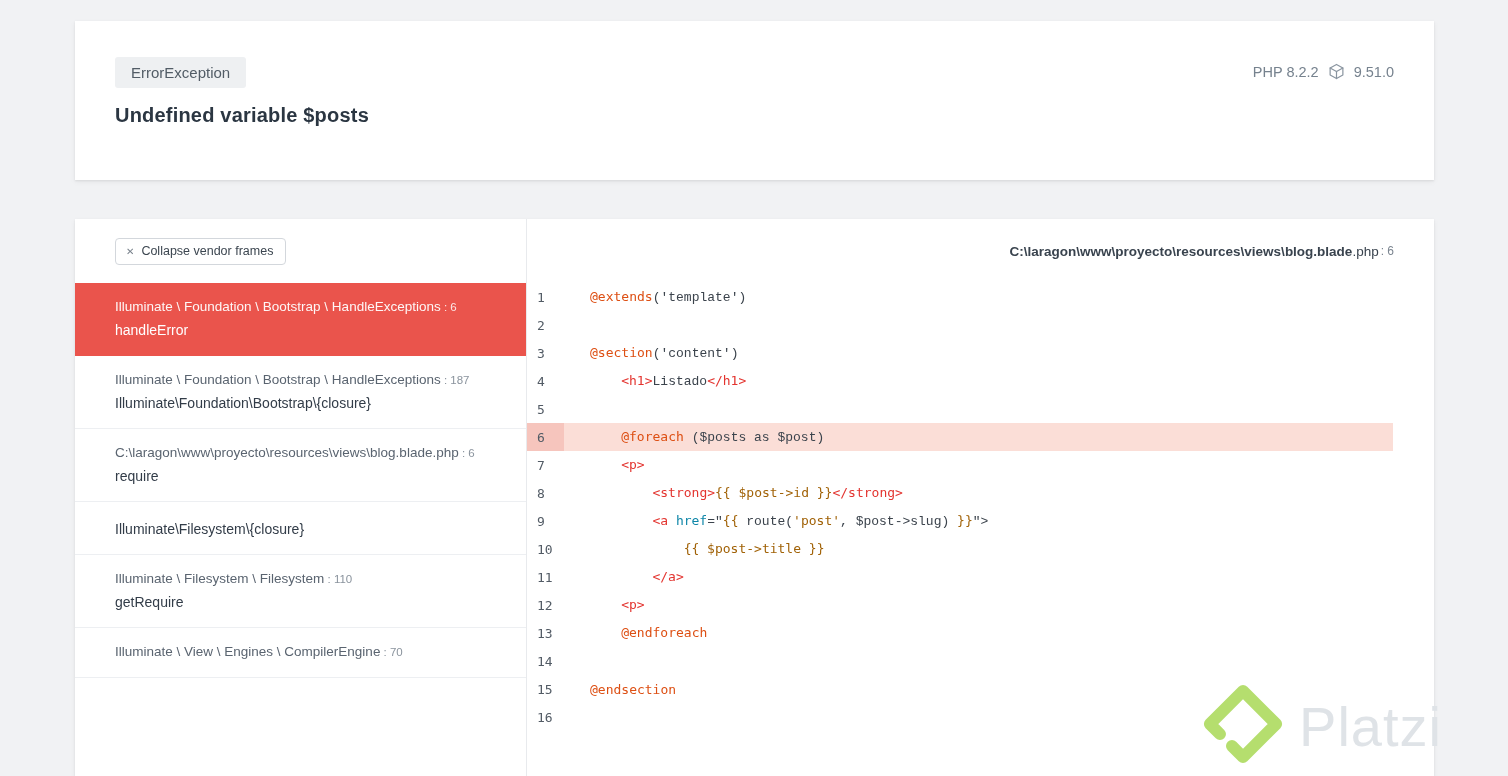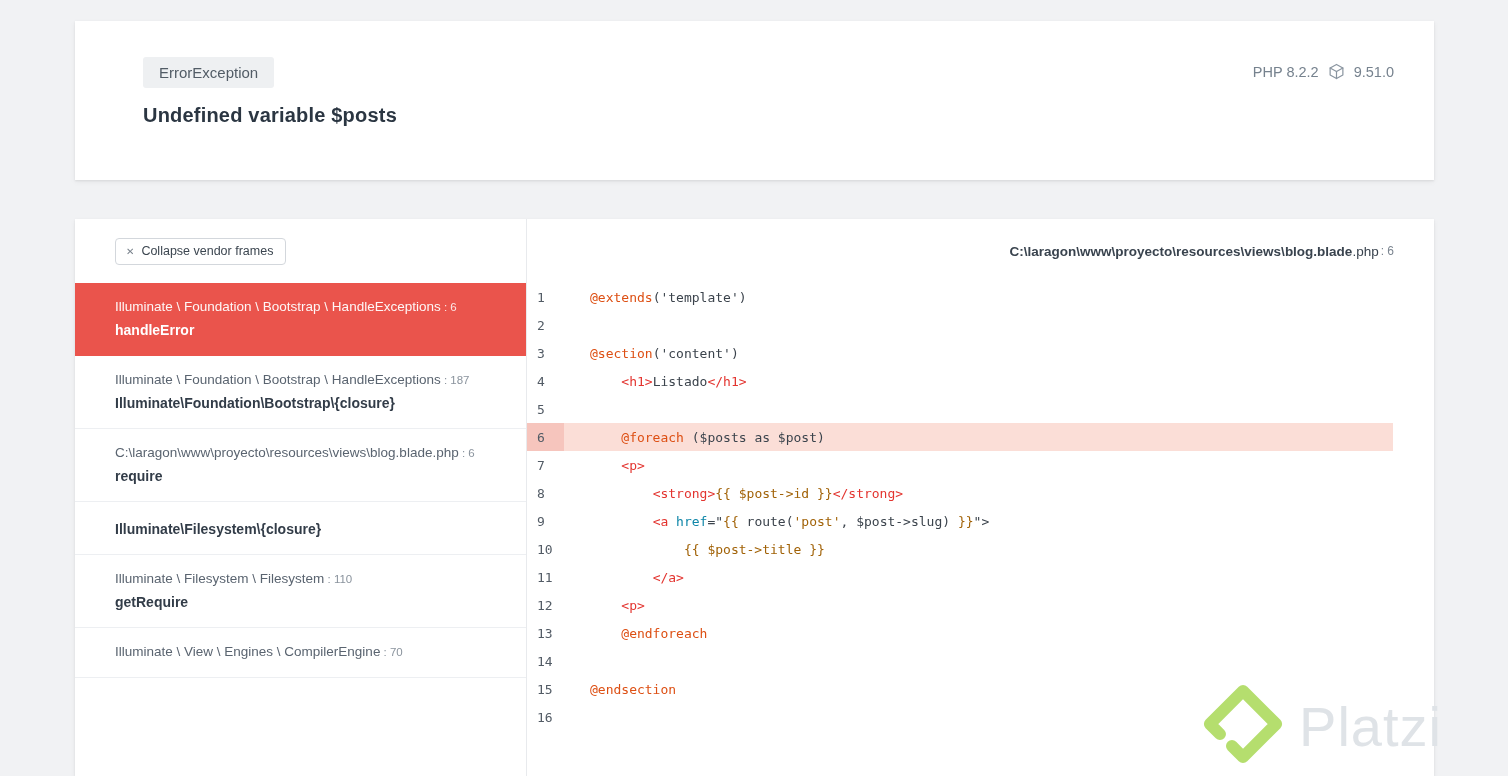--- a/index.html
+++ b/index.html
@@ -7,21 +7,21 @@
   body {
     background:#f1f2f4;
     font-family:"Liberation Sans", sans-serif;
     position:relative;
   }
   .card {
     position:absolute; left:75px; width:1359px; background:#ffffff;
     box-shadow:0 1px 2px rgba(0,0,0,.08), 0 2px 6px rgba(0,0,0,.05);
   }
   
-  .top-card { top:21px; height:159px;padding-left:28px; }
+  .top-card { top:21px; height:159px; }
   .badge {
     display:inline-block; margin:36px 0 0 40px; background:#eef0f2;
     padding:7px 16px; font-size:15px; color:#525c66; border-radius:3px;
   }
   .error-title {
     margin:16px 0 0 40px; font-size:20px; font-weight:600; color:#2b3642;
     letter-spacing:.2px;
   }
   .versions {
     position:absolute; top:42px; right:40px; display:flex; align-items:center;
@@ -34,21 +34,21 @@
   .sidebar-head { height:64px; padding:19px 0 0 40px; }
   .collapse-btn {
     display:inline-flex; align-items:center; gap:7px; padding:5px 12px 6px 10px;
     border:1px solid #d3d7dc; border-radius:4px; background:#fff;
     font-size:12.5px; color:#3c4650; cursor:pointer; font-family:inherit;
   }
   .collapse-btn .x { font-size:10px; color:#79828c; }
   .frame { padding:14px 40px 15px 40px; border-bottom:1px solid #edeff2; cursor:pointer; }
   .frame-path { font-size:13.5px; color:#5a6470; line-height:20px; overflow-wrap:anywhere; }
   .frame-lineno { font-size:11.5px; color:#8a939d; }
-  .frame-method { font-size:14px; font-weight:bold; color:#323c48; line-height:20px; margin-top:3px; overflow-wrap:anywhere; }
+  .frame-method { font-size:14px; font-weight:normal; color:#323c48; line-height:20px; margin-top:3px; overflow-wrap:anywhere; }
   .frame.active { background:#ea544c; border-bottom-color:#ea544c; }
   .frame.active .frame-path { color:rgba(255,255,255,.95); }
   .frame.active .frame-lineno { color:rgba(255,255,255,.85); }
   .frame.active .frame-method { color:#ffffff; }
   
   .code-pane { flex:1; position:relative; background:#fff; }
   .code-header {
     height:64px; display:flex; align-items:center; justify-content:flex-end;
     padding:0 40px; font-size:13.5px; color:#39434e; cursor:pointer;
   }
@@ -56,21 +56,21 @@
   .code-header .lineref { color:#7b8590; font-size:12px; margin-left:2px; }
   .code-lines { }
   .code-line {
     display:flex; height:28px; align-items:center; margin-right:41px;
     font-family:"DejaVu Sans Mono", monospace; font-size:13px;
   }
   .gutter { width:37px; padding-left:10px; flex-shrink:0; color:#525b65; align-self:stretch; display:flex; align-items:center; }
   .code-text { white-space:pre; padding-left:26px; }
   .code-line.hl { background:#fbded7; }
   .code-line.hl .gutter { background:#f6c5bd; }
-  .tk-pl  { color:#3b434c; }
+  .tk-pl  { color:#3b434c;font-family:Liberation Mono, monospace; }
   .tk-dir { color:#dd4f13; }
   .tk-tag { color:#e3342f; }
   .tk-attr{ color:#0e86a8; }
   .tk-echo{ color:#a16207; }
   .tk-str { color:#a16207; }
   
   .watermark {
     position:absolute; right:66px; bottom:2px; display:flex; align-items:center;
     gap:10px; pointer-events:none;
   }

